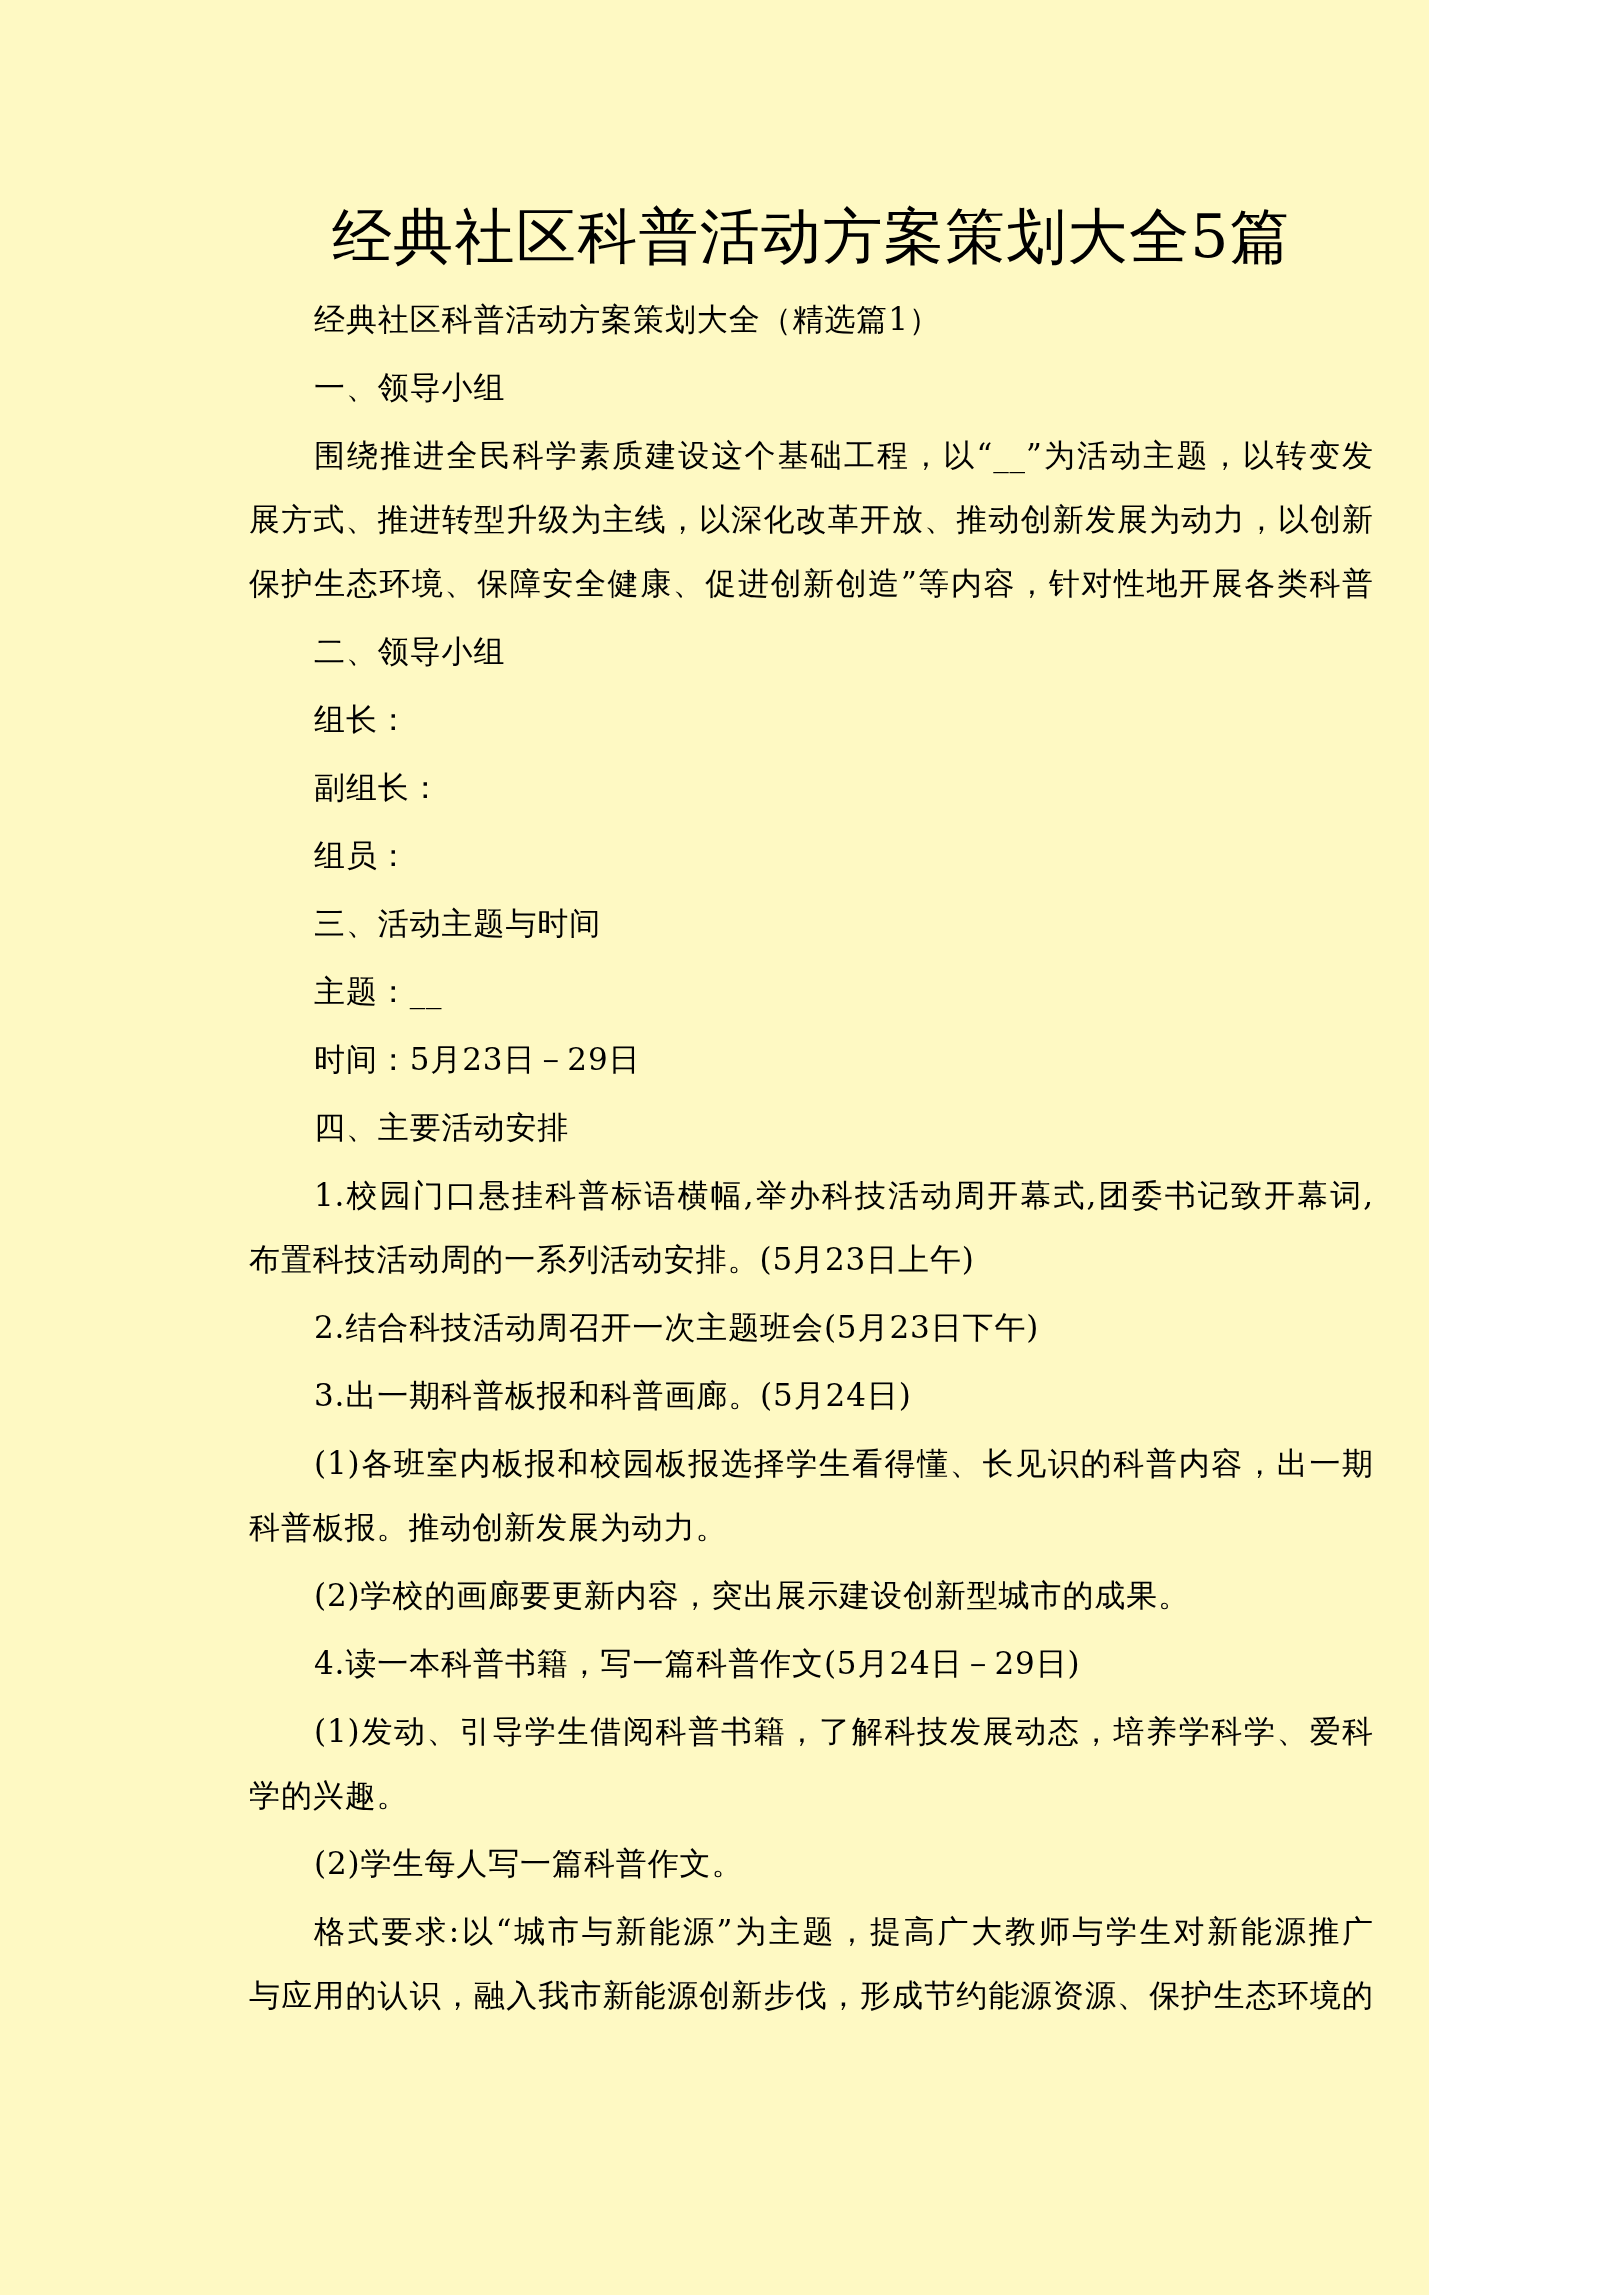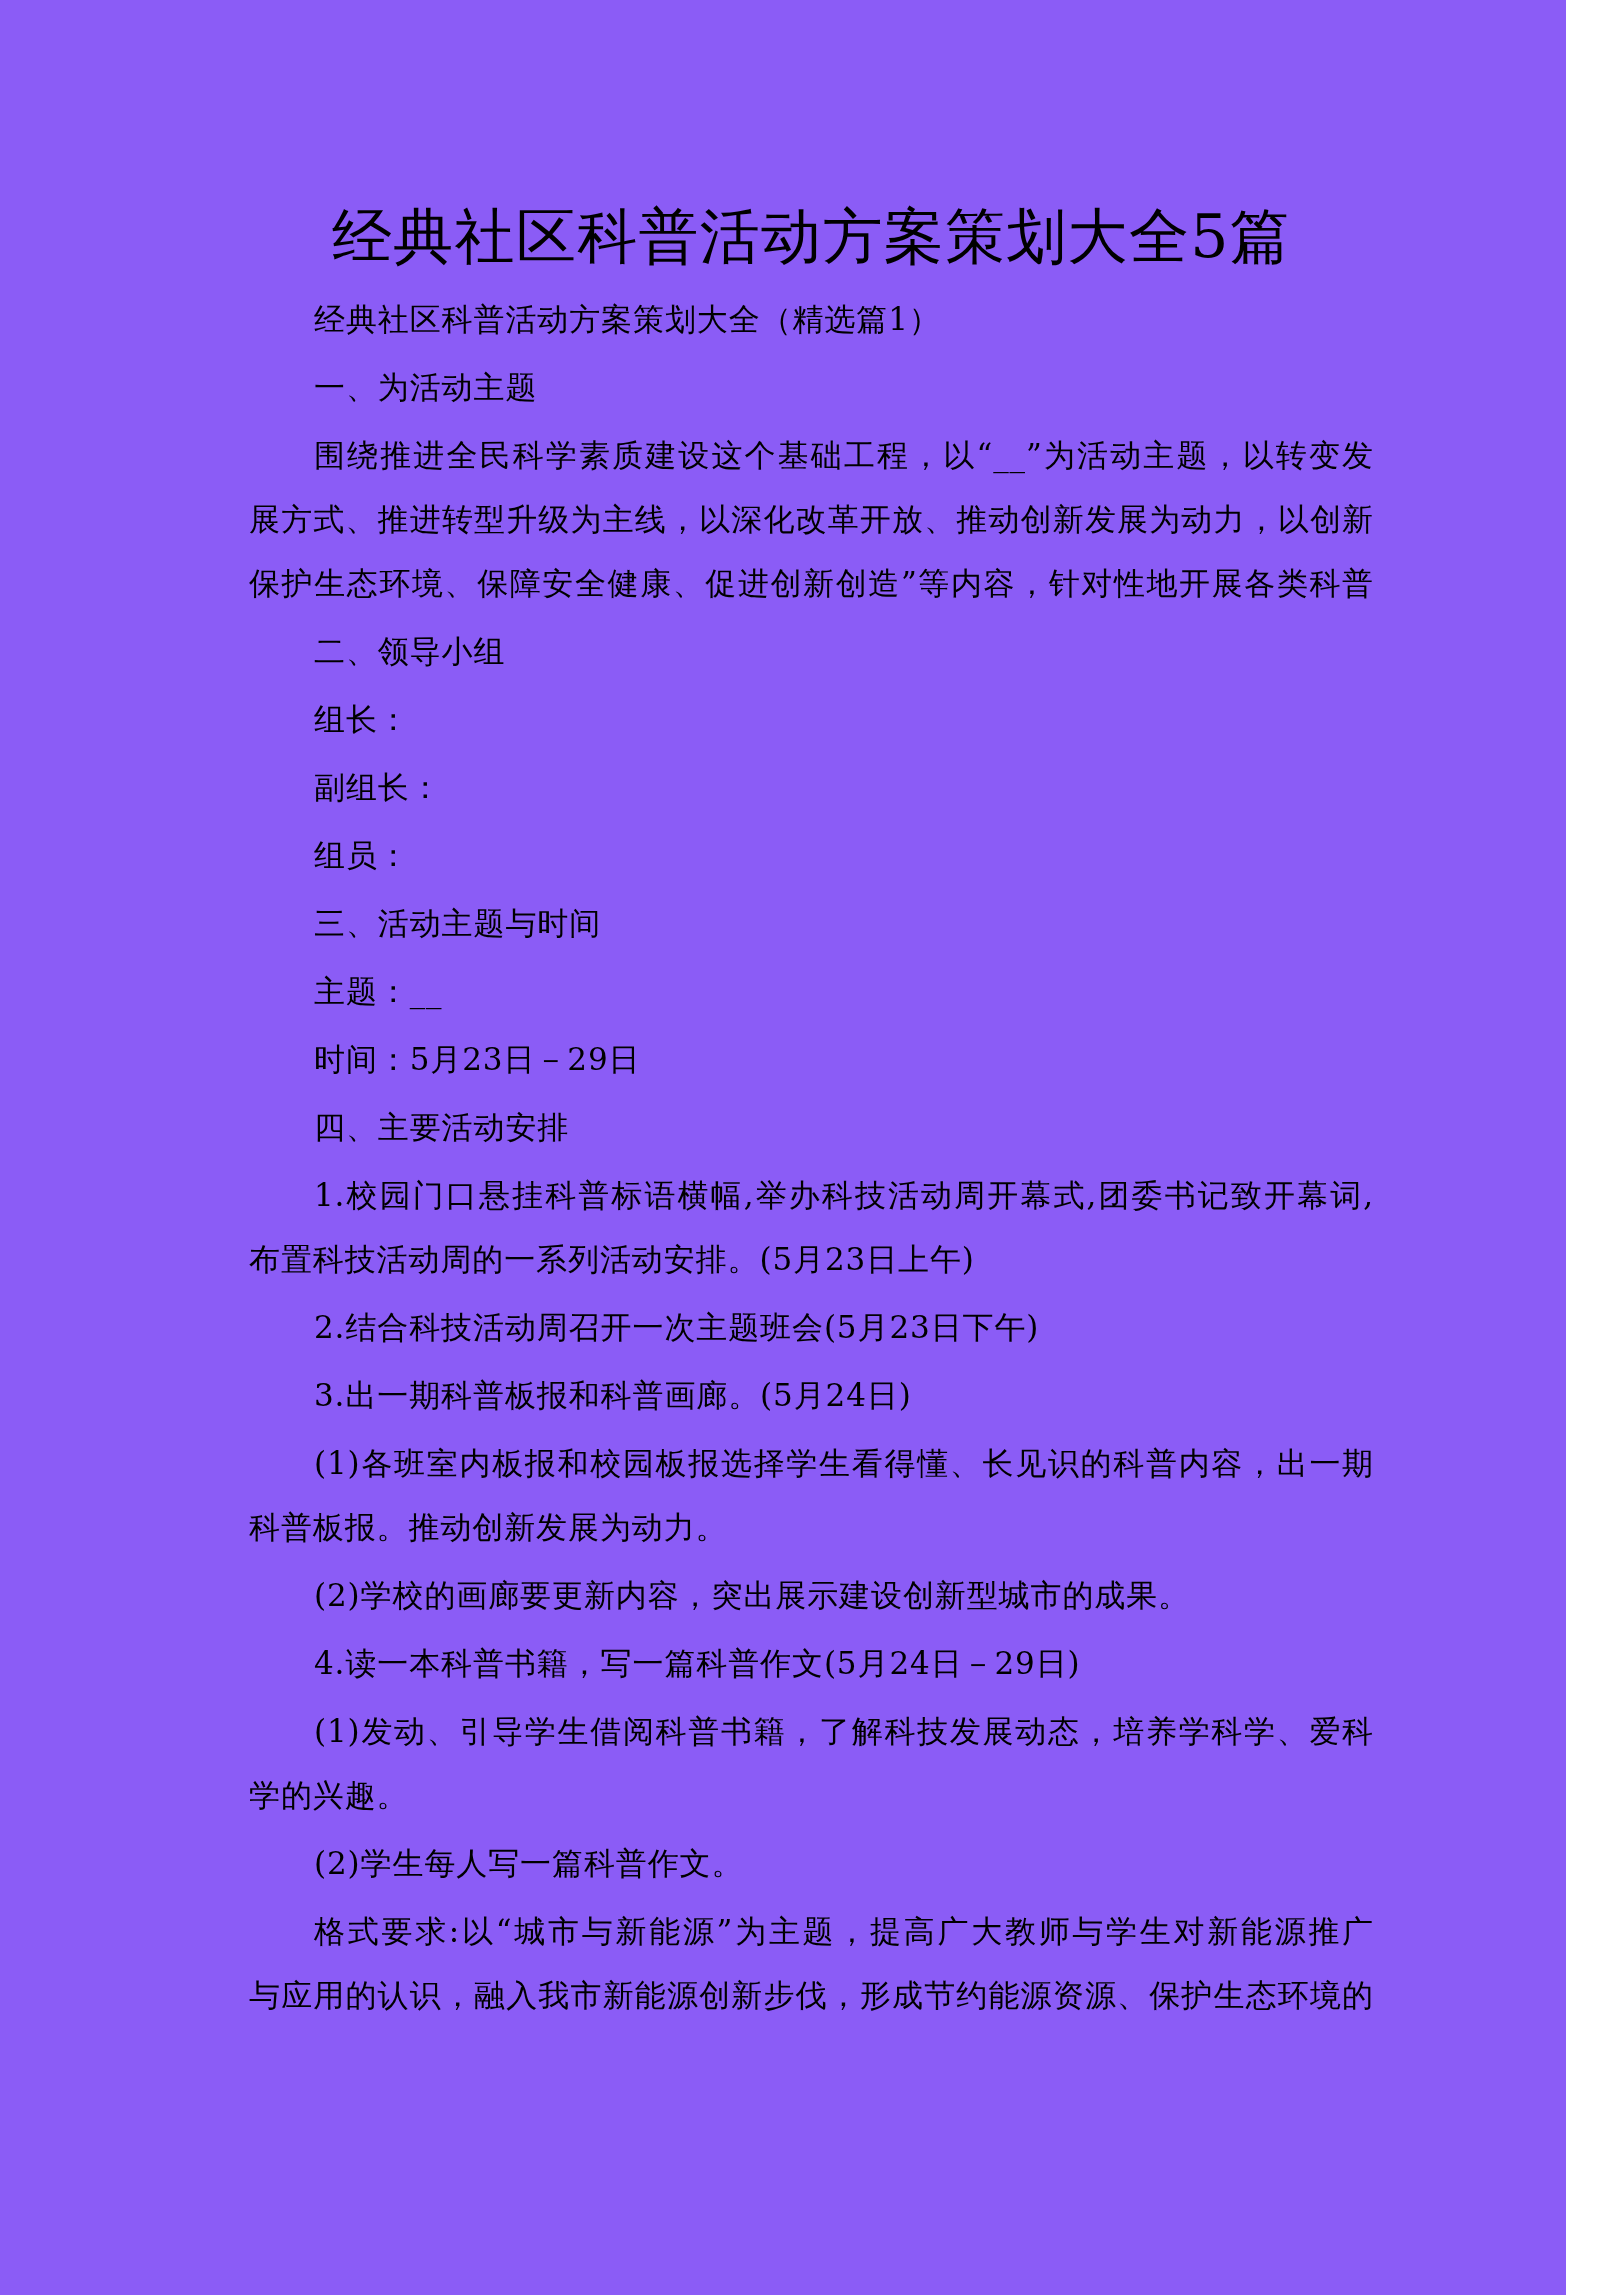--- a/index.html
+++ b/index.html
@@ -12,23 +12,23 @@
       height: 2295px;
       position: relative;
       overflow: hidden;
       color: #000000;
       font-family: "DejaVu Serif", "Liberation Serif", serif;
     }
     .page {
       position: absolute;
       left: 0;
       top: 0;
-      width: 1566px;
+      width: 1429px;
       height: 2295px;
-      background: #8b5cf6;
+      background: #fef9c3;
     }
     .title {
       position: absolute;
       left: 0;
       width: 1623px;
       top: 194px;
       text-align: center;
       font-size: 60px;
       line-height: 85px;
       letter-spacing: 1.3px;
@@ -71,21 +71,21 @@
 <body>
 
 <div class="page">
 
   <h1 class="title">经典社区科普活动方案策划大全5篇</h1>
 
   <div class="body">
 
     <div class="p noind">经典社区科普活动方案策划大全（精选篇1）</div>
 
-    <div class="p noind">一、为活动主题</div>
+    <div class="p noind">一、领导小组</div>
 
     <div class="p">
       <span class="line first">围绕推进全民科学素质建设这个基础工程，以“__”为活动主题，以转变发</span>
       <span class="line">展方式、推进转型升级为主线，以深化改革开放、推动创新发展为动力，以创新</span>
       <span class="line">保护生态环境、保障安全健康、促进创新创造”等内容，针对性地开展各类科普</span>
     </div>
 
     <div class="p noind">二、领导小组</div>
     <div class="p noind">组长：</div>
     <div class="p noind">副组长：</div>

